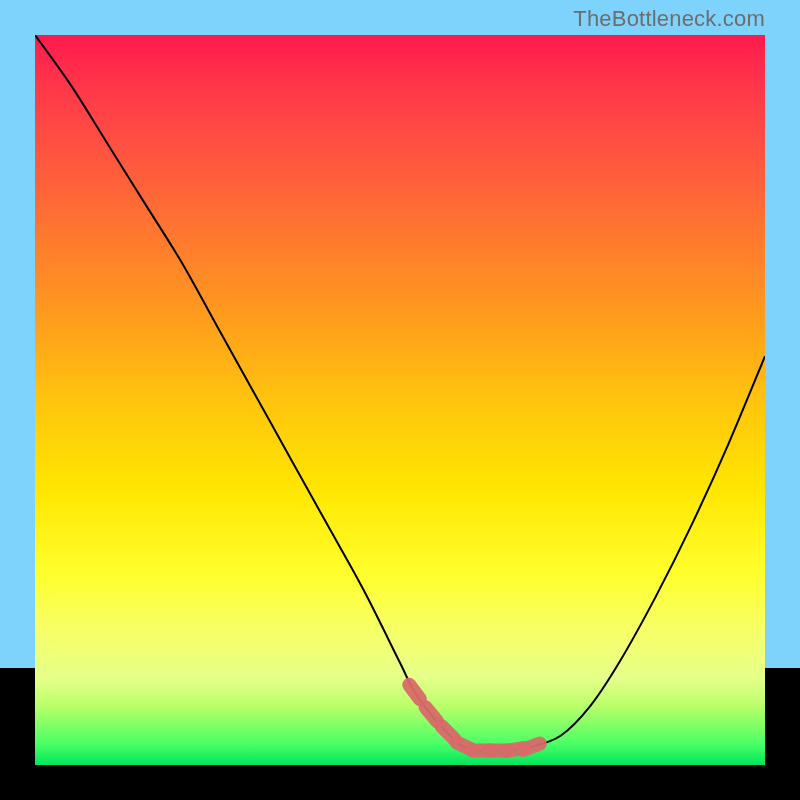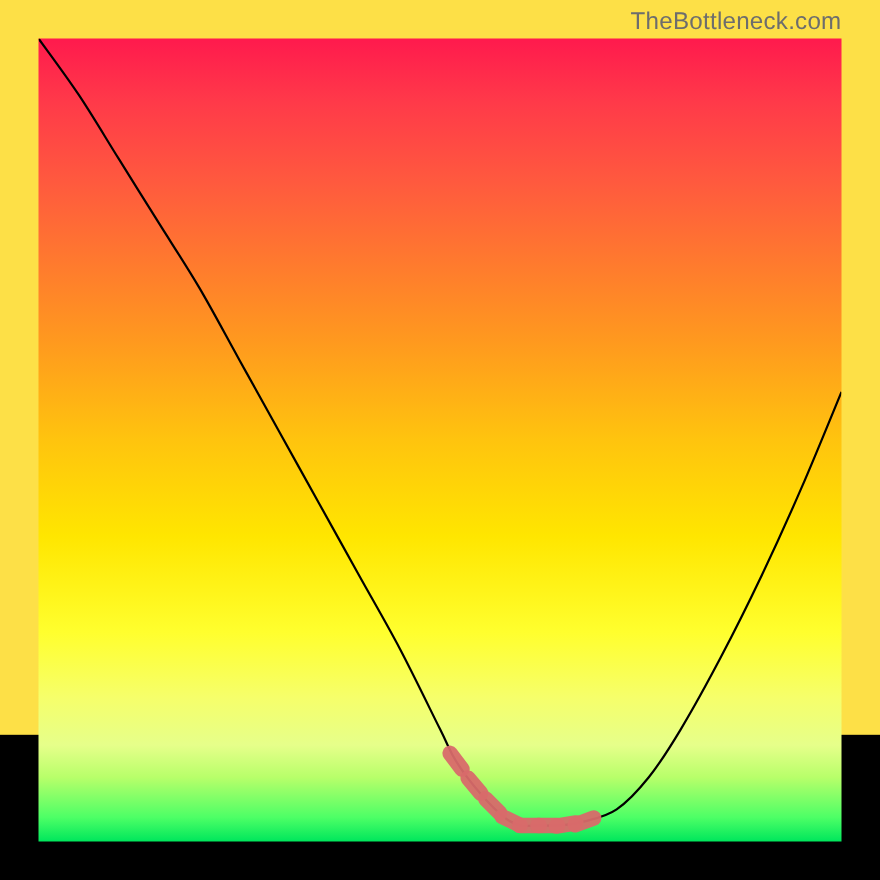--- a/index.html
+++ b/index.html
@@ -8,21 +8,21 @@
     width: 800px;
     height: 800px;
     overflow: hidden;
     background: #000;
     font-family: Arial, Helvetica, sans-serif;
   }
   .frame {
     position: relative;
     width: 800px;
     height: 668px;
-    background: #fde047;
+    background: #7dd3fc;
   }
   .plot-area {
     position: absolute;
     left: 35px;
     top: 35px;
     width: 730px;
     height: 730px;
     
     background: linear-gradient(to bottom,
       #ff1a4d 0%,

